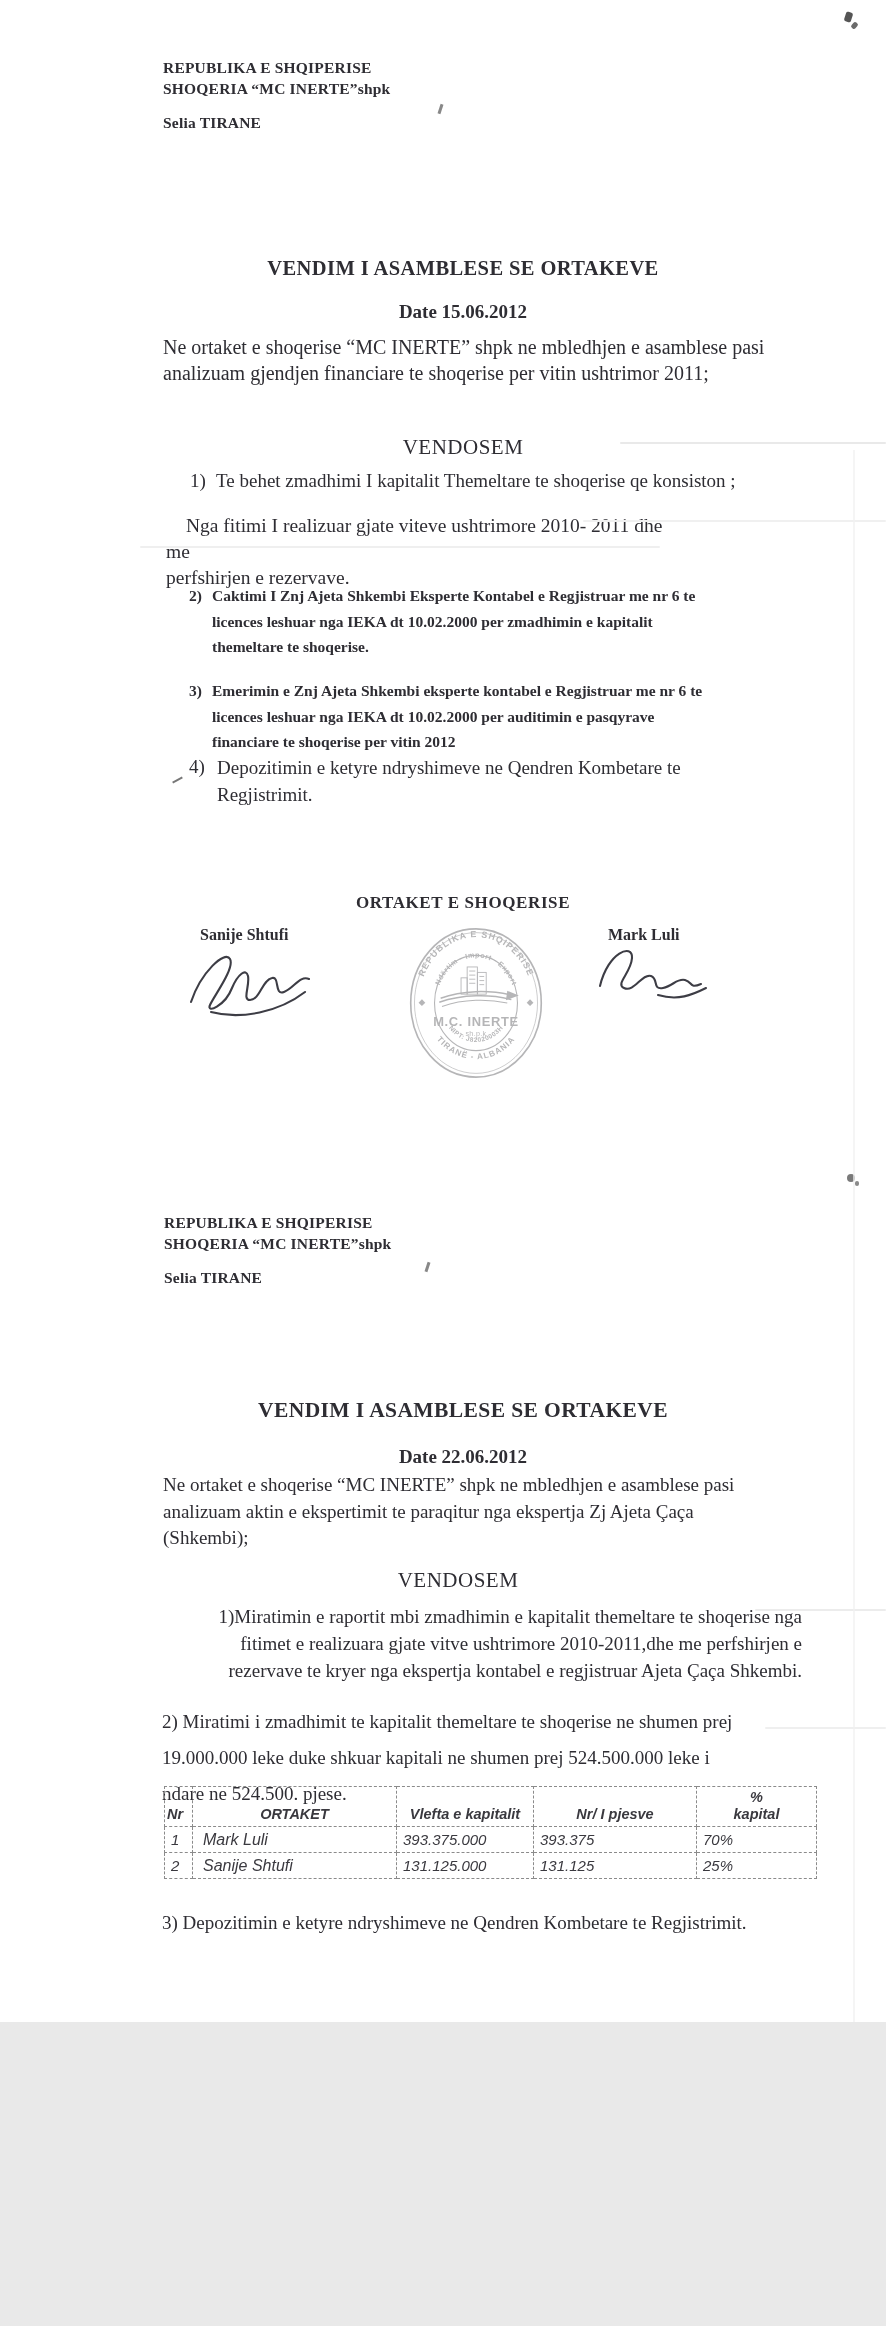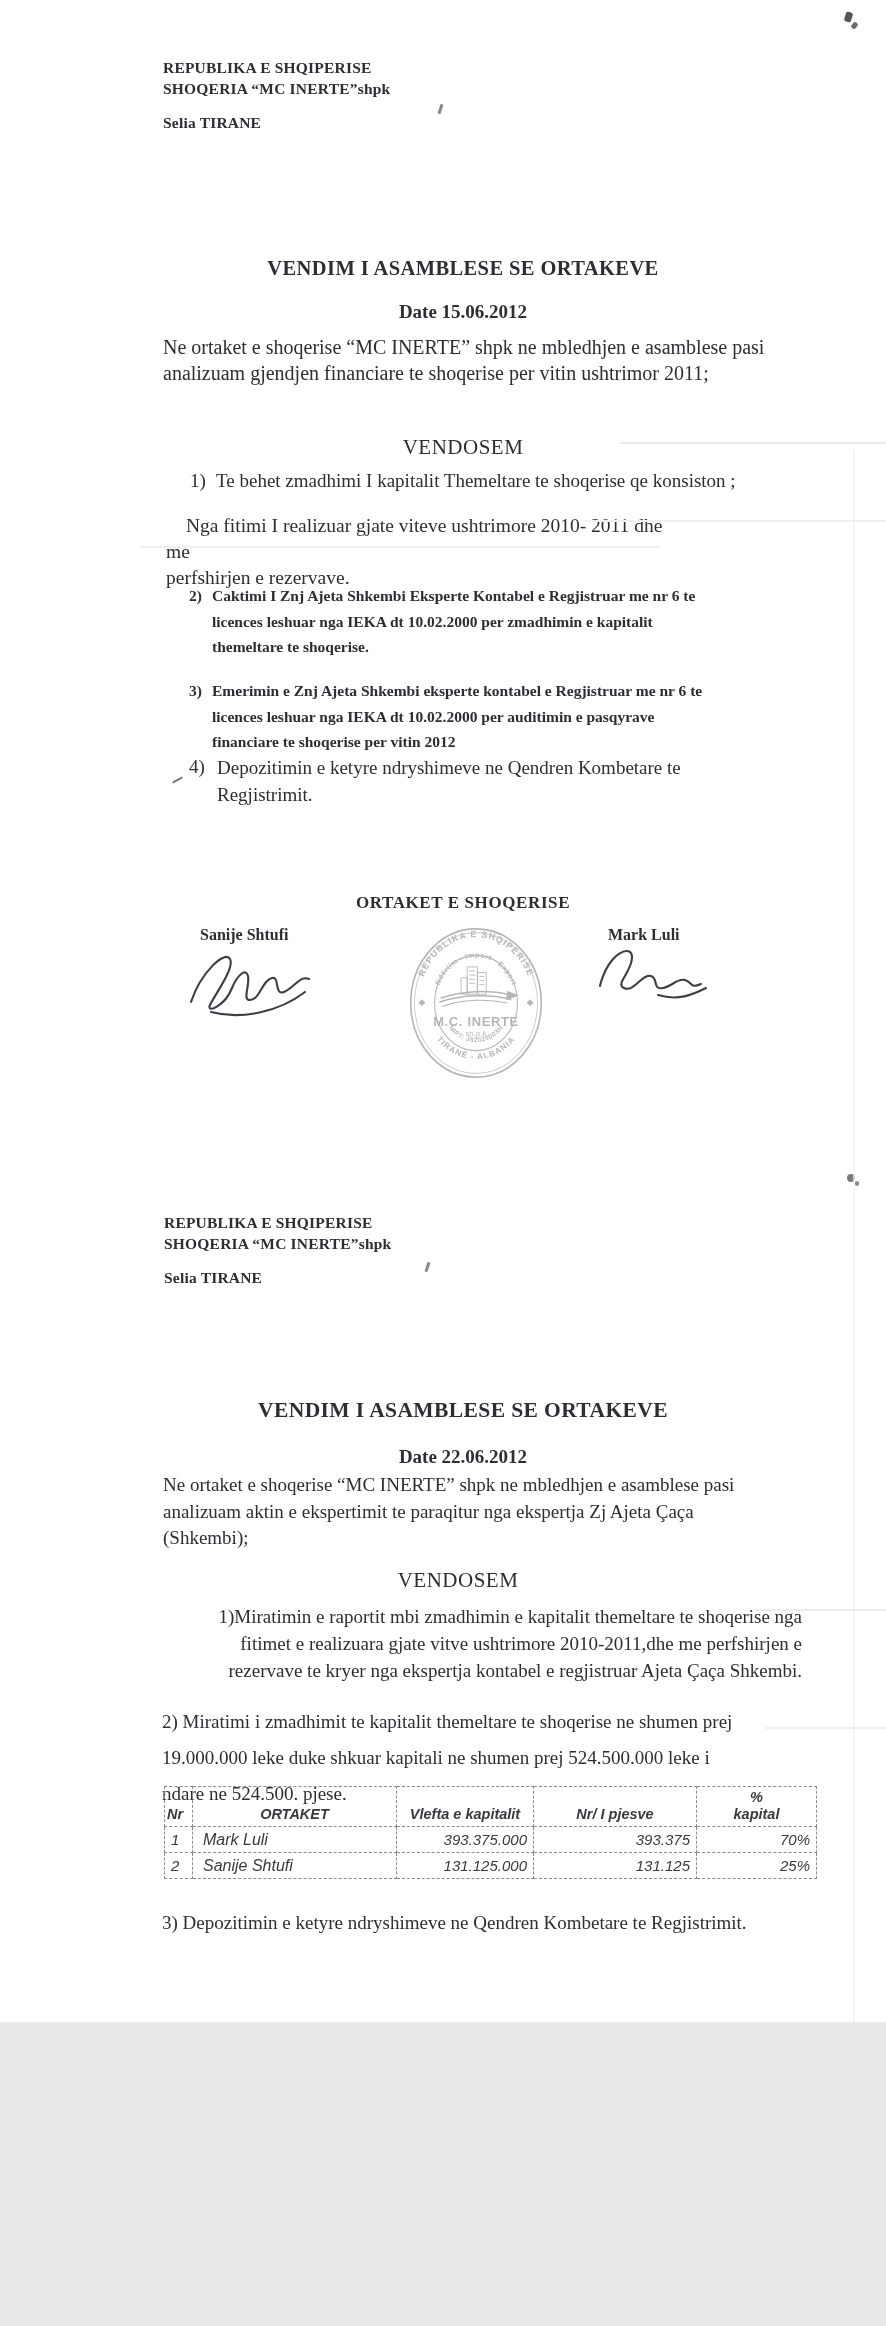--- a/index.html
+++ b/index.html
@@ -20,21 +20,21 @@
   .partners2{font-size:16.5px;letter-spacing:.6px;color:#4a4a50;}
   .signame{font-size:16px;font-weight:bold;}
   .signame2{font-size:17px;}
   
   table.cap{border-collapse:collapse;table-layout:fixed;
             font-family:"Liberation Sans","DejaVu Sans",sans-serif;font-style:italic;color:#3a393f;}
   table.cap td,table.cap th{border:1px dashed #8b8b8b;overflow:hidden;}
   table.cap th{font-size:14.5px;font-weight:bold;text-align:center;vertical-align:bottom;
                padding:2px 4px 4px 4px;white-space:pre-line;line-height:1.15;}
   table.cap td{font-size:15px;padding:2px 6px;}
-  .td-num{text-align:right;margin-left:35px;}
+  .td-num{margin-left:35px;}
   .td-name{text-align:left;padding-left:10px !important;font-size:16px !important;}
   
   .streak{position:absolute;border-radius:2px;}
   .vline{position:absolute;width:2px;background:#f1f1f1;}
   .blob{position:absolute;background:#555;border-radius:2px;}
   .tick{position:absolute;background:#777;}
   .stamp{position:absolute;}
   .stamp text{fill:currentColor;font-family:"Liberation Sans","DejaVu Sans",sans-serif;}
   .st-outer{font-size:13px;font-weight:bold;letter-spacing:1.6px;}
   .st-inner{font-size:10.5px;font-weight:bold;letter-spacing:.8px;}

